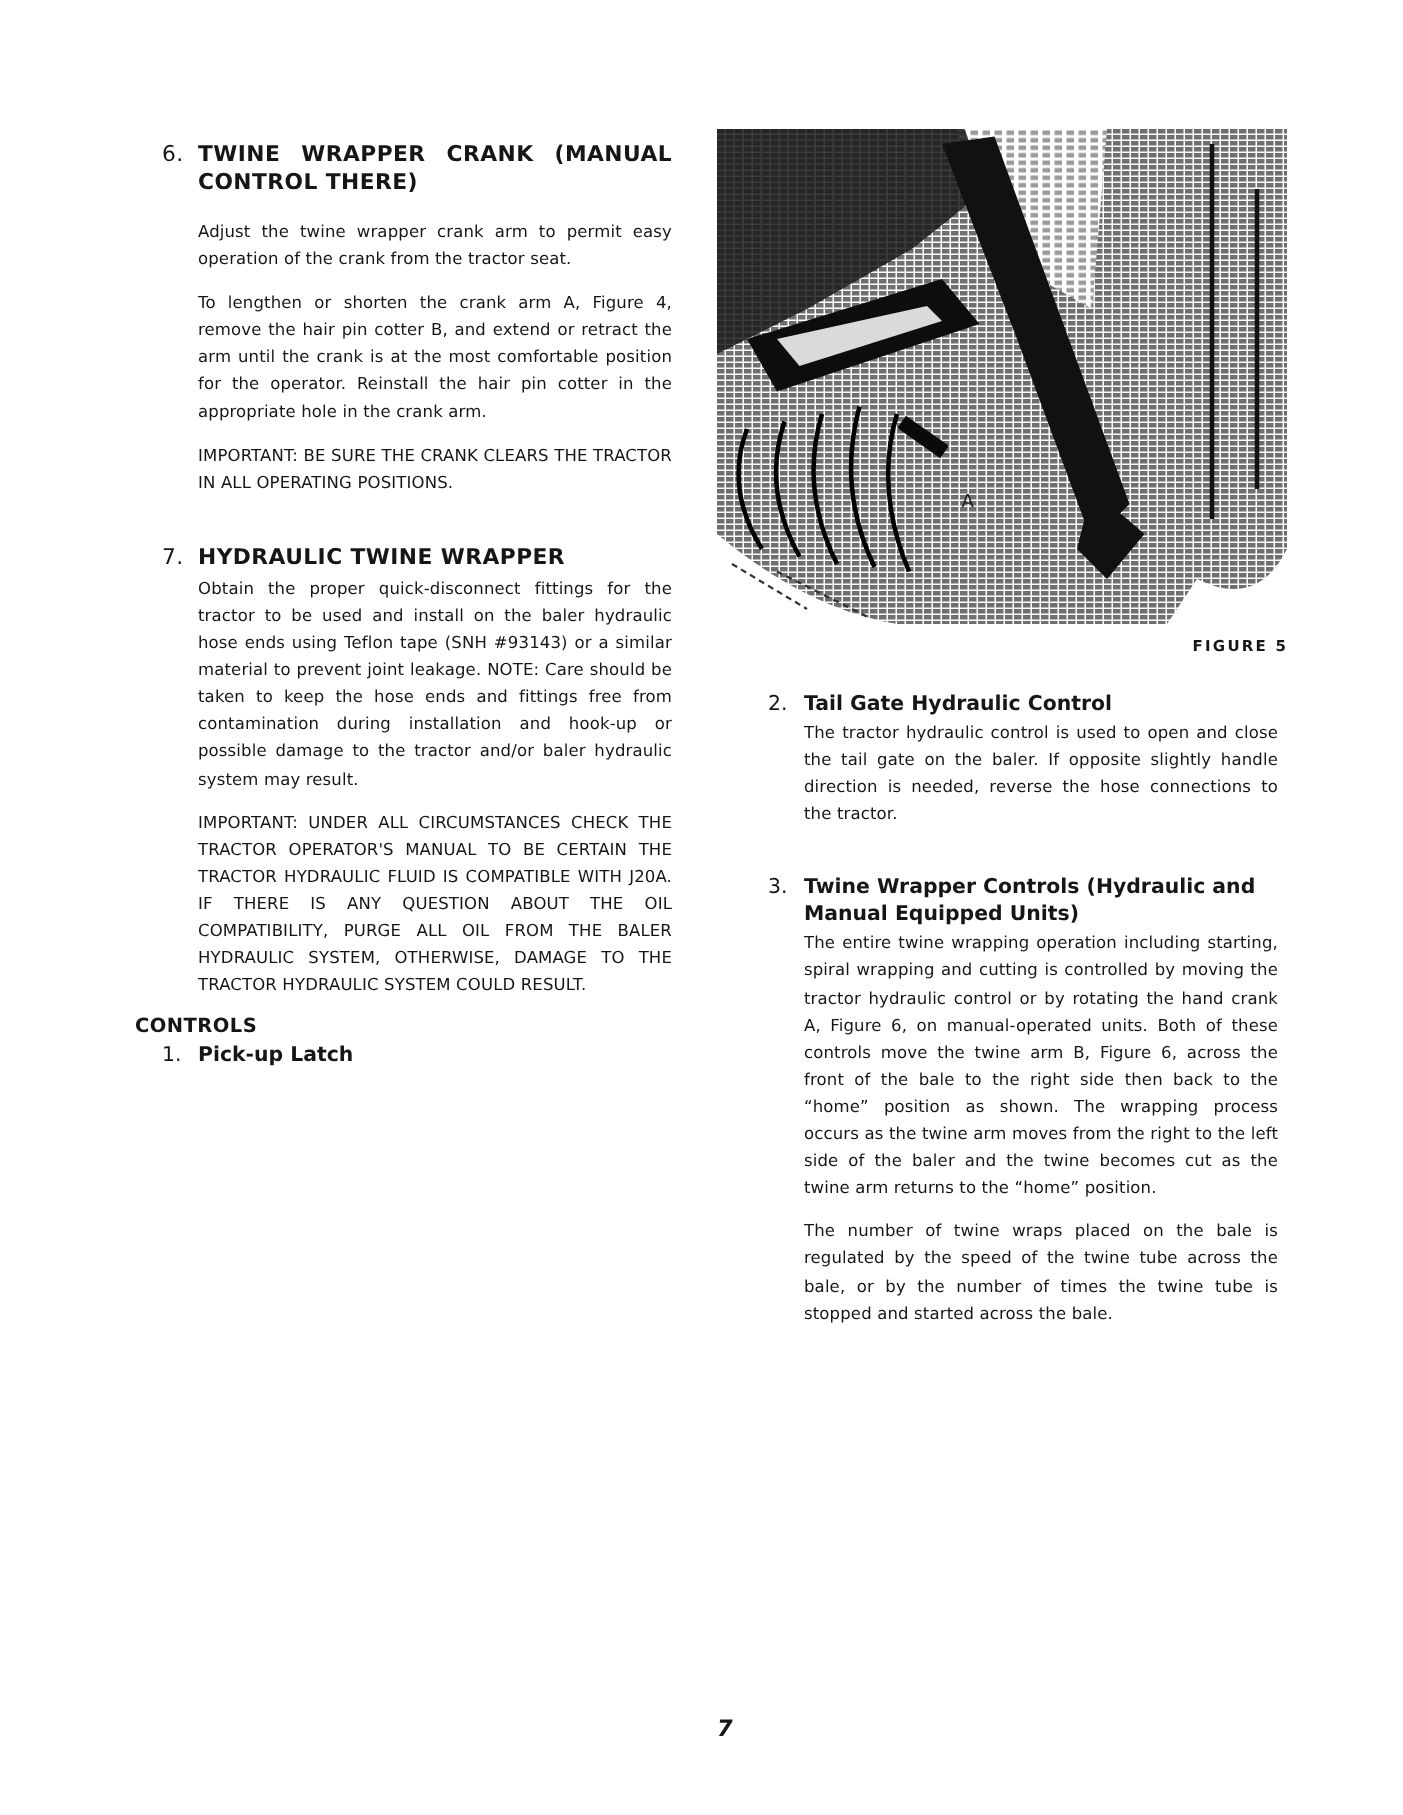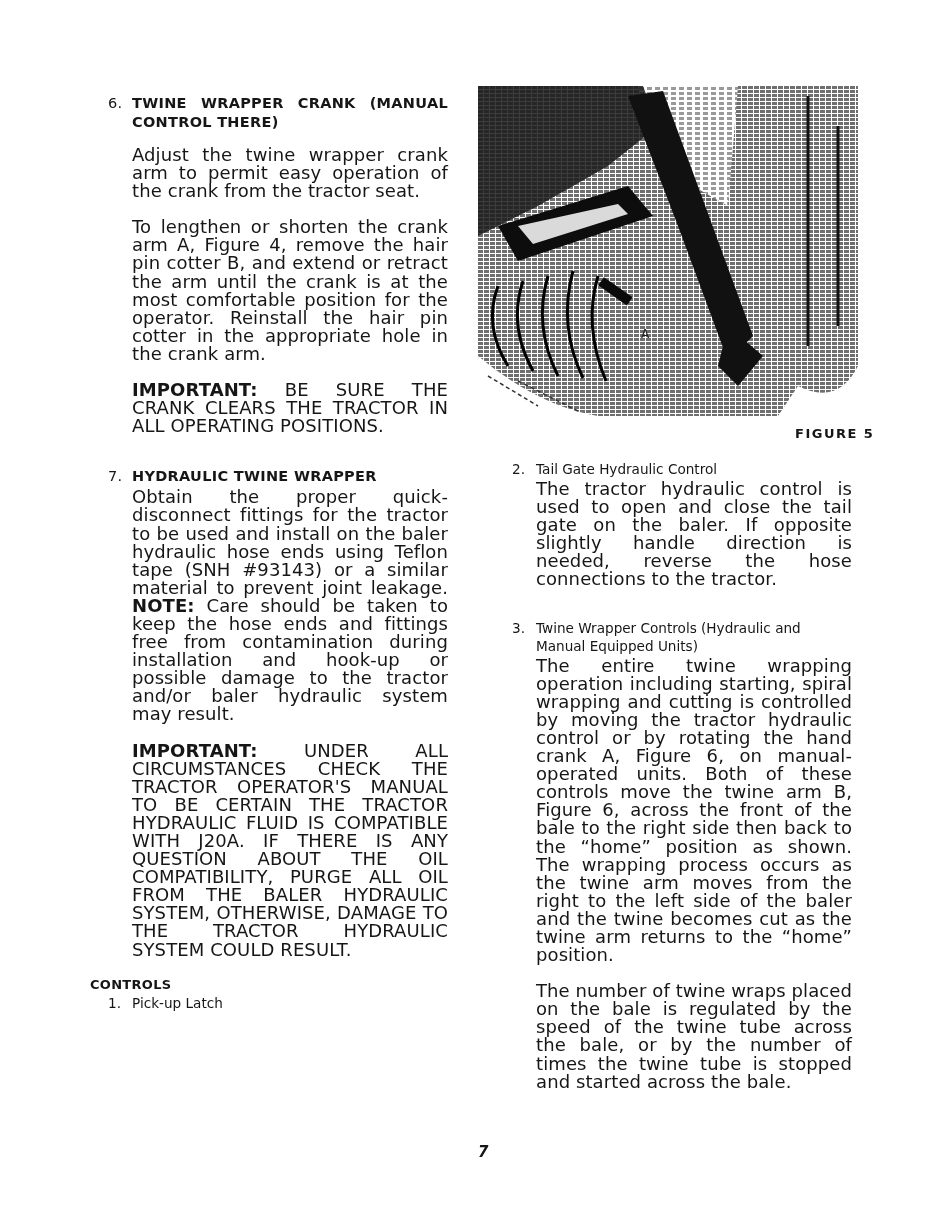--- a/index.html
+++ b/index.html
@@ -4,29 +4,29 @@
 <style>
   html, body { margin:0; padding:0; background:#ffffff; }
   body { width:935px; height:1210px; position:relative; overflow:hidden;
          font-family:"DejaVu Sans", sans-serif; color:#161616; }
   .col { position:absolute; }
   #left { left:108px; top:94px; width:340px; }
   #right { left:512px; top:460px; width:340px; }
   .heading { font-weight:bold; font-size:14.5px; letter-spacing:0.3px; line-height:19px; display:flex; }
   .heading .num { width:24px; flex:0 0 24px; font-weight:normal; }
   .heading .txt { flex:1; text-align:justify; text-align-last:left; }
-  .para { margin-left:24px; font-size:18px; line-height:18.1px; text-align:justify; margin-top:7px; letter-spacing:0.1px; }
+  .para { margin-left:24px; font-size:11px; line-height:18.1px; text-align:justify; margin-top:7px; letter-spacing:0.1px; }
   .para.first { margin-top:2px; }
-  .para b { font-weight:bold; }
+  .para b { font-weight:normal; }
   .section-title { font-weight:bold; font-size:13px; letter-spacing:0.3px; margin-left:-18px; }
   .subhead { display:flex; font-size:13.6px; line-height:18px; }
   .subhead .num { width:24px; flex:0 0 24px; }
-  .subhead .txt { font-weight:normal; flex:1; }
+  .subhead .txt { font-weight:bold; flex:1; }
   #figure { position:absolute; left:478px; top:86px; width:380px; height:330px; }
-  #figure-caption { position:absolute; left:795px; top:426px; font-size:13px; font-weight:bold; letter-spacing:1.5px; }
+  #figure-caption { position:absolute; left:795px; top:426px; font-size:10px; font-weight:bold; letter-spacing:1.5px; }
   #page-number { position:absolute; left:478px; top:1143px; font-size:15px; font-weight:bold; font-style:italic; }
 </style>
 </head>
 <body>
 
 <div id="left" class="col">
   <div class="heading">
     <span class="num">6.</span>
     <span class="txt">TWINE WRAPPER CRANK (MANUAL CONTROL THERE)</span>
   </div>

